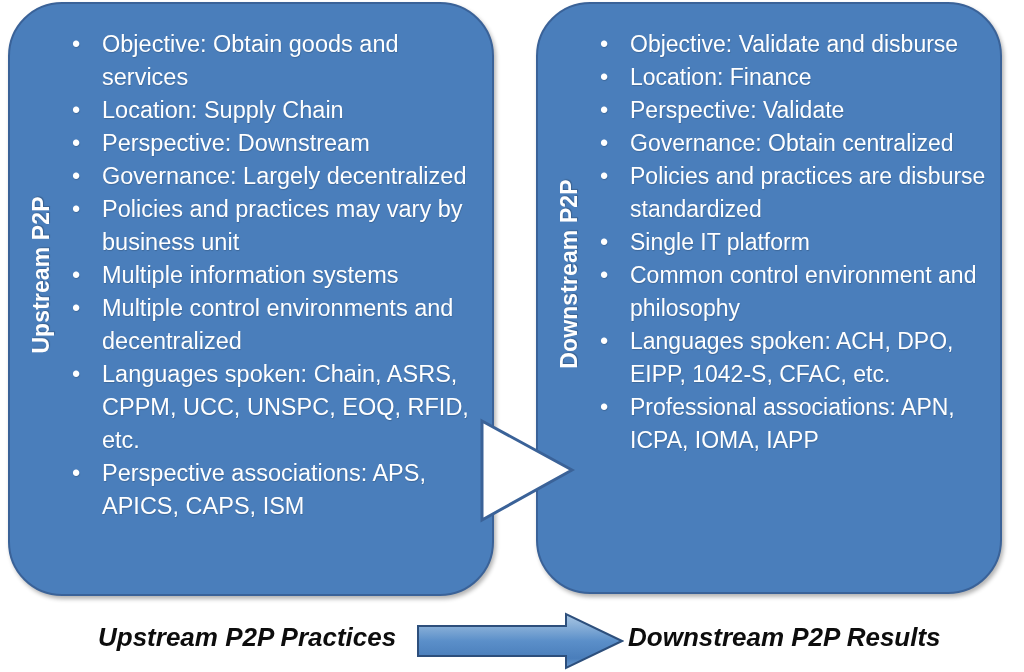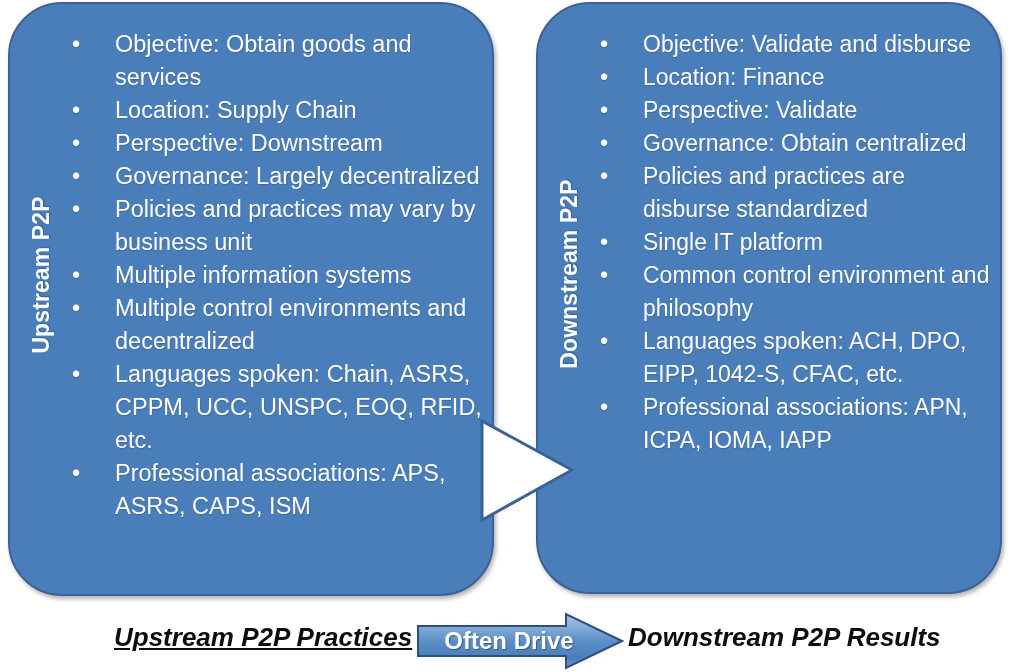--- a/index.html
+++ b/index.html
@@ -75,21 +75,20 @@
   }
   .bullet-dot {
     flex: 0 0 30px;
     width: 30px;
     text-align: left;
     font-size: 23.5px;
     line-height: 33px;
   }
   .bullet-text {
     flex: 1 1 auto;
-    margin-left: 13px;
   }
   #panel-downstream .bullet-row {
     font-size: 23px;
   }
 
   
   #connector-arrow {
     position: absolute;
     left: 479px;
     top: 418px;
@@ -101,21 +100,21 @@
 
   
   .caption {
     position: absolute;
     color: #0d0d0d;
     font-weight: bold;
     font-style: italic;
     font-size: 26px;
     white-space: nowrap;
   }
-  #caption-left  { left: 114px; top: 622px; text-decoration: underline; }
+  #caption-left  { left: 98px; top: 622px; }
   #caption-right { left: 628px; top: 622px; }
 
   
   #drive-arrow {
     position: absolute;
     left: 416px;
     top: 612px;
     width: 208px;
     height: 58px;
   }
@@ -178,21 +177,21 @@
     <div class="bullet-row">
       <span class="bullet-dot">•</span>
       <span class="bullet-text">Multiple control environments and decentralized</span>
     </div>
     <div class="bullet-row">
       <span class="bullet-dot">•</span>
       <span class="bullet-text">Languages spoken: Chain, ASRS, CPPM, UCC, UNSPC, EOQ, RFID, etc.</span>
     </div>
     <div class="bullet-row">
       <span class="bullet-dot">•</span>
-      <span class="bullet-text">Professional associations: APS, ASRS, CAPS, ISM</span>
+      <span class="bullet-text">Perspective associations: APS, APICS, CAPS, ISM</span>
     </div>
 
   </div>
 </div>
 
 <div class="panel" id="panel-downstream">
   <div class="side-label-wrap">
     <div class="side-label">Downstream P2P</div>
   </div>
   <div class="bullets">
@@ -251,16 +250,15 @@
       <linearGradient id="driveGrad" x1="0" y1="0" x2="0" y2="1">
         <stop offset="0%" stop-color="#a8c6e4"></stop>
         <stop offset="18%" stop-color="#8fb4da"></stop>
         <stop offset="50%" stop-color="#5b8fc9"></stop>
         <stop offset="82%" stop-color="#4a7ebb"></stop>
         <stop offset="100%" stop-color="#6b9bd0"></stop>
       </linearGradient>
     </defs>
     <polygon points="2,14 150,14 150,2 206,29 150,56 150,44 2,44" fill="url(#driveGrad)" stroke="#2d4f7c" stroke-width="2" stroke-linejoin="miter"></polygon>
   </svg>
-  <div id="drive-arrow-label">Often Drive</div>
 </div>
 
 <div class="caption" id="caption-right">Downstream P2P Results</div>
 
 </body></html>

